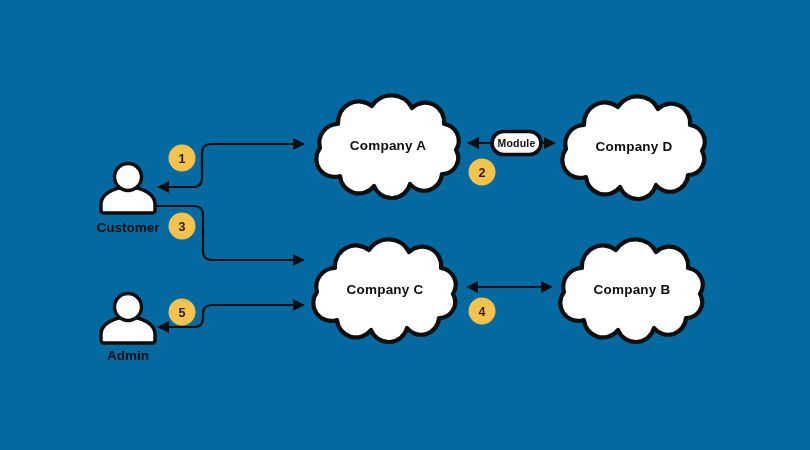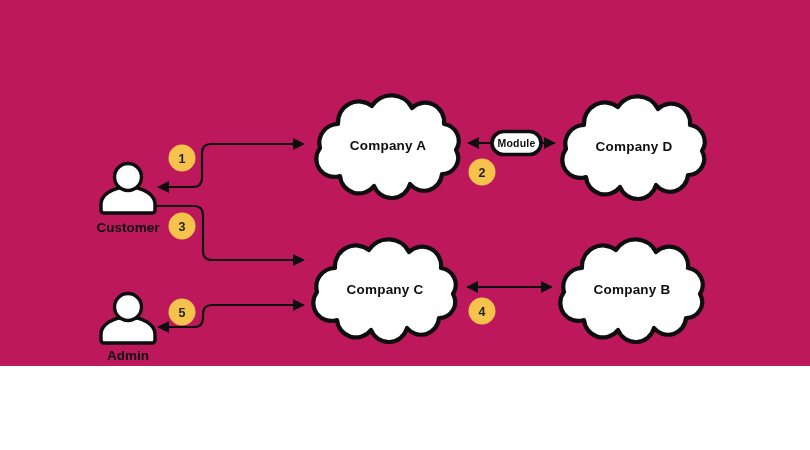--- a/index.html
+++ b/index.html
@@ -2,22 +2,22 @@
 <html><head>
 <meta charset="utf-8">
 <style>
   html, body {
     margin: 0;
     padding: 0;
     background: #ffffff;
   }
   .stage {
     width: 810px;
-    height: 366px;
-    background: #be185d;
+    height: 450px;
+    background: #0369a1;
     position: relative;
     font-family: "Liberation Sans", "DejaVu Sans", sans-serif;
     text-decoration: underline;
   }
   svg { display: block; }
 
   .cloud {
     fill: #ffffff;
     stroke: #0e0e0e;
     stroke-width: 4.2;

